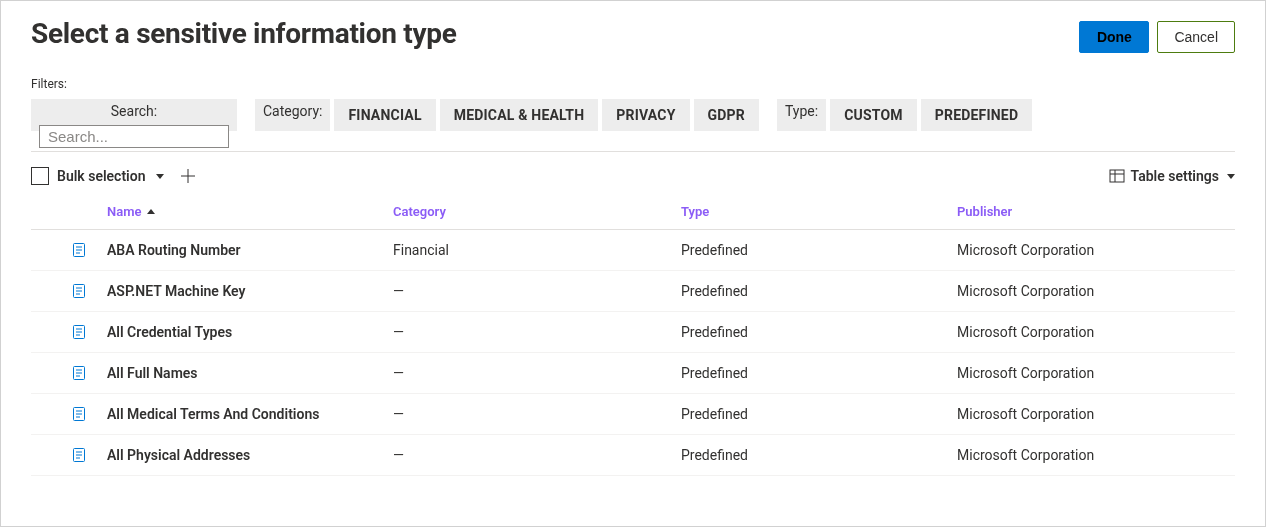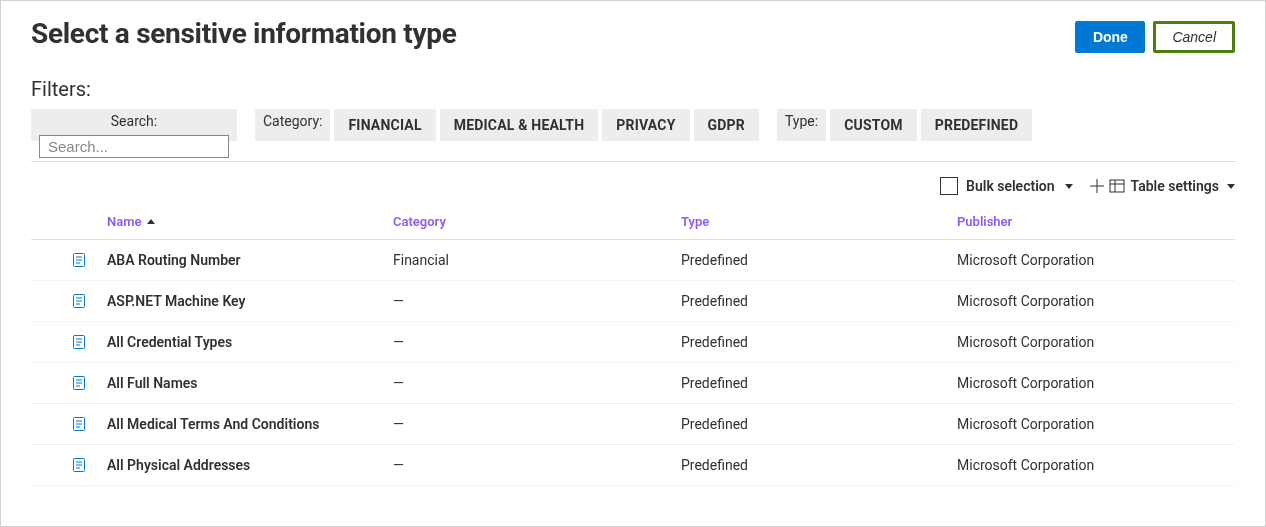--- a/index.html
+++ b/index.html
@@ -37,31 +37,30 @@
     padding: 0 16px;
     border-radius: 2px;
     font-size: 14px;
     cursor: pointer;
     display: inline-flex;
     align-items: center;
     justify-content: center;
   }
   .btn-primary {
     background: #0078d4;
-    color: #ffffff;
+    color: #000000;
     border: 1px solid #0078d4;
     font-weight: 600;
   }
   .btn-default {
     background: #fff;
     color: #323130;
-    border: 3px solid #4d7c0f;
-    font-style: italic;
-  }
-  .filters-label { font-size: 20px; margin: 0 0 8px 0; }
+    border: 1px solid #4d7c0f;
+  }
+  .filters-label { font-size: 12px; margin: 0 0 8px 0; }
   .filters-row {
     display: flex;
     align-items: center;
     gap: 18px;
     flex-wrap: wrap;
     margin-bottom: 20px;
   }
   .filter-group {
     display: flex;
     align-items: center;
@@ -90,21 +89,21 @@
     align-items: center;
     font-weight: 700;
     font-size: 14px;
     letter-spacing: 0.2px;
     cursor: pointer;
   }
   .divider { border-top: 1px solid #e1dfdd; margin: 0 0 6px 0;}
   .toolbar {
     display: flex;
     align-items: center;
-    justify-content: flex-end;
+    justify-content: space-between;
     padding: 6px 0;
   }
   .toolbar-left { display: flex; align-items: center; gap: 12px; }
   .bulk {
     display: flex;
     align-items: center;
     gap: 8px;
     cursor: pointer;
     font-weight: 600;
   }

